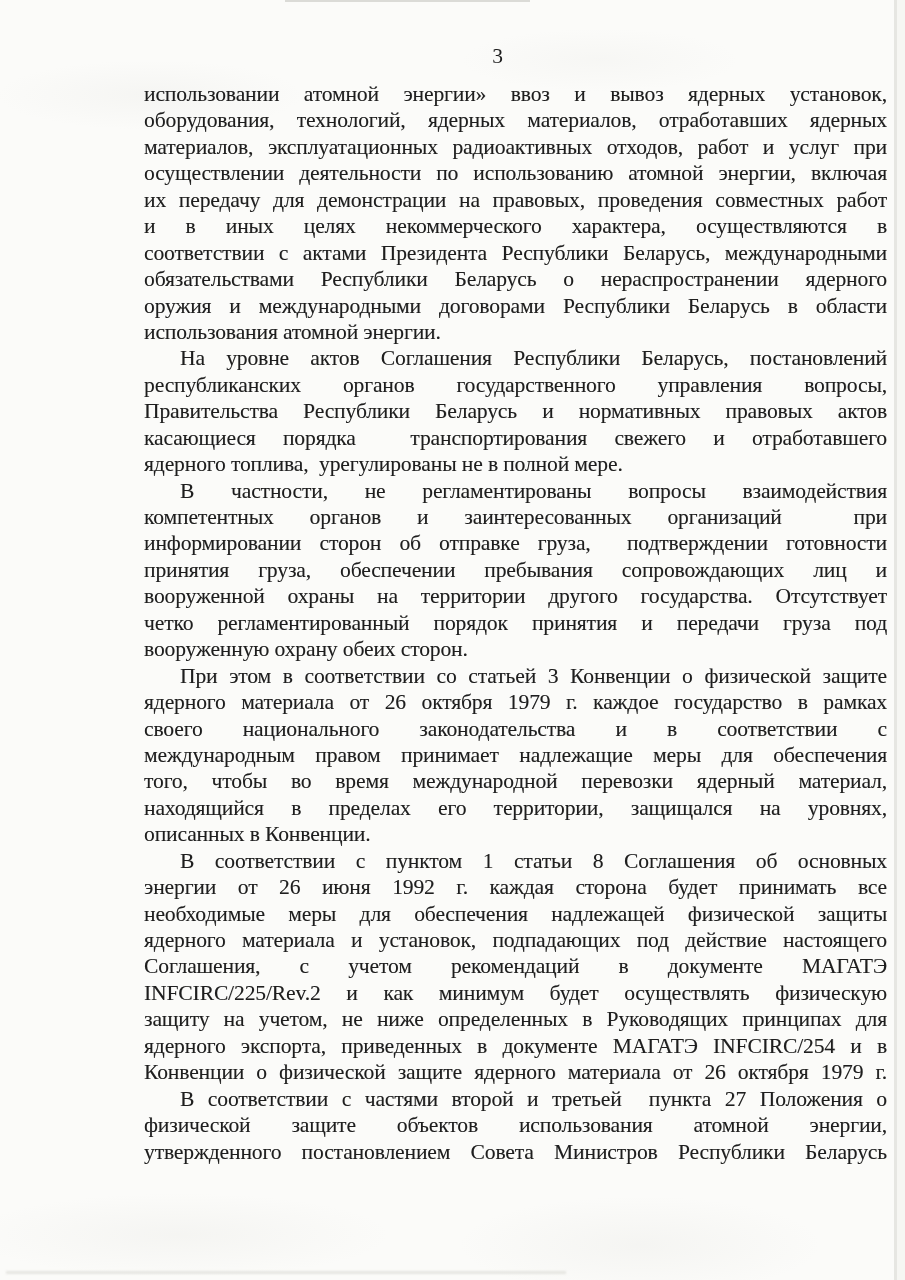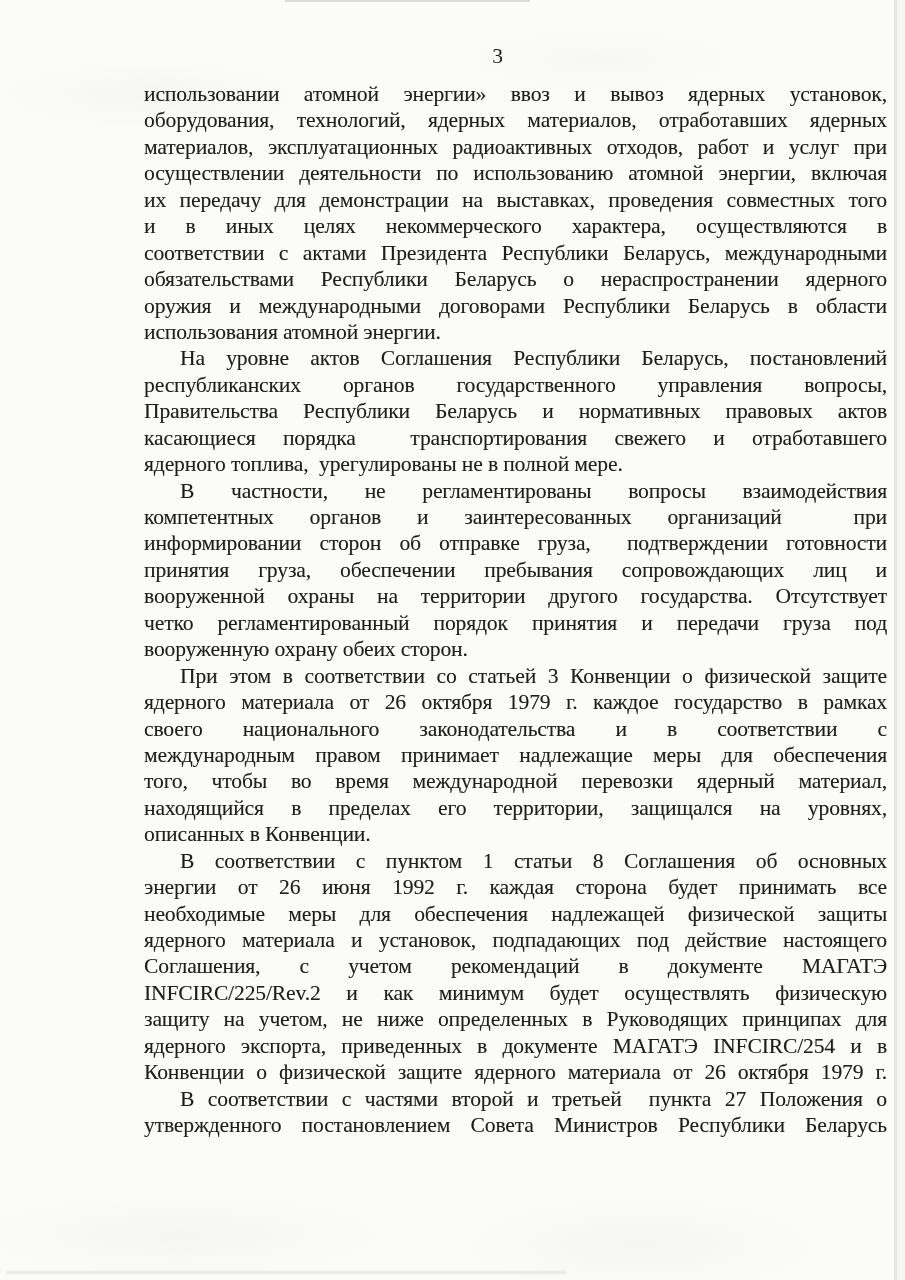--- a/index.html
+++ b/index.html
@@ -95,21 +95,21 @@
 
 <div class="page" style="background-color: rgb(251, 251, 249); color: rgb(30, 30, 30);">
   <div class="scan-top-streak"></div>
   <div class="page-number">3</div>
   <div class="text-block">
       <div class="para">
         <div class="line">использовании атомной энергии» ввоз и вывоз ядерных установок,</div>
         <div class="line">оборудования, технологий, ядерных материалов, отработавших ядерных</div>
         <div class="line">материалов, эксплуатационных радиоактивных отходов, работ и услуг при</div>
         <div class="line">осуществлении деятельности по использованию атомной энергии, включая</div>
-        <div class="line">их передачу для демонстрации на выставках, проведения совместных того</div>
+        <div class="line">их передачу для демонстрации на правовых, проведения совместных работ</div>
         <div class="line">и в иных целях некоммерческого характера, осуществляются в</div>
         <div class="line">соответствии с актами Президента Республики Беларусь, международными</div>
         <div class="line">обязательствами Республики Беларусь о нераспространении ядерного</div>
         <div class="line">оружия и международными договорами Республики Беларусь в области</div>
         <div class="line lastline">использования атомной энергии.</div>
       </div>
       <div class="para indent">
         <div class="line">На уровне актов Соглашения Республики Беларусь, постановлений</div>
         <div class="line">республиканских органов государственного управления вопросы,</div>
         <div class="line">Правительства Республики Беларусь и нормативных правовых актов</div>
@@ -140,19 +140,20 @@
         <div class="line">необходимые меры для обеспечения надлежащей физической защиты</div>
         <div class="line">ядерного материала и установок, подпадающих под действие настоящего</div>
         <div class="line">Соглашения, с учетом рекомендаций в документе МАГАТЭ</div>
         <div class="line">INFCIRC/225/Rev.2 и как минимум будет осуществлять физическую</div>
         <div class="line">защиту на учетом, не ниже определенных в Руководящих принципах для</div>
         <div class="line">ядерного экспорта, приведенных в документе МАГАТЭ INFCIRC/254 и в</div>
         <div class="line">Конвенции о физической защите ядерного материала от 26 октября 1979 г.</div>
       </div>
       <div class="para indent">
         <div class="line">В соответствии с частями второй и третьей &nbsp;пункта 27 Положения о</div>
+        <div class="line">физической защите объектов использования атомной энергии,</div>
         <div class="line">утвержденного постановлением Совета Министров Республики Беларусь</div>
       </div>
     </div>
   <div class="scan-edge-line" style="background: rgb(227, 227, 222);"></div>
   <div class="scan-edge-margin"></div>
   <div class="scan-bottom-streak"></div>
 </div>
 
 </body></html>

